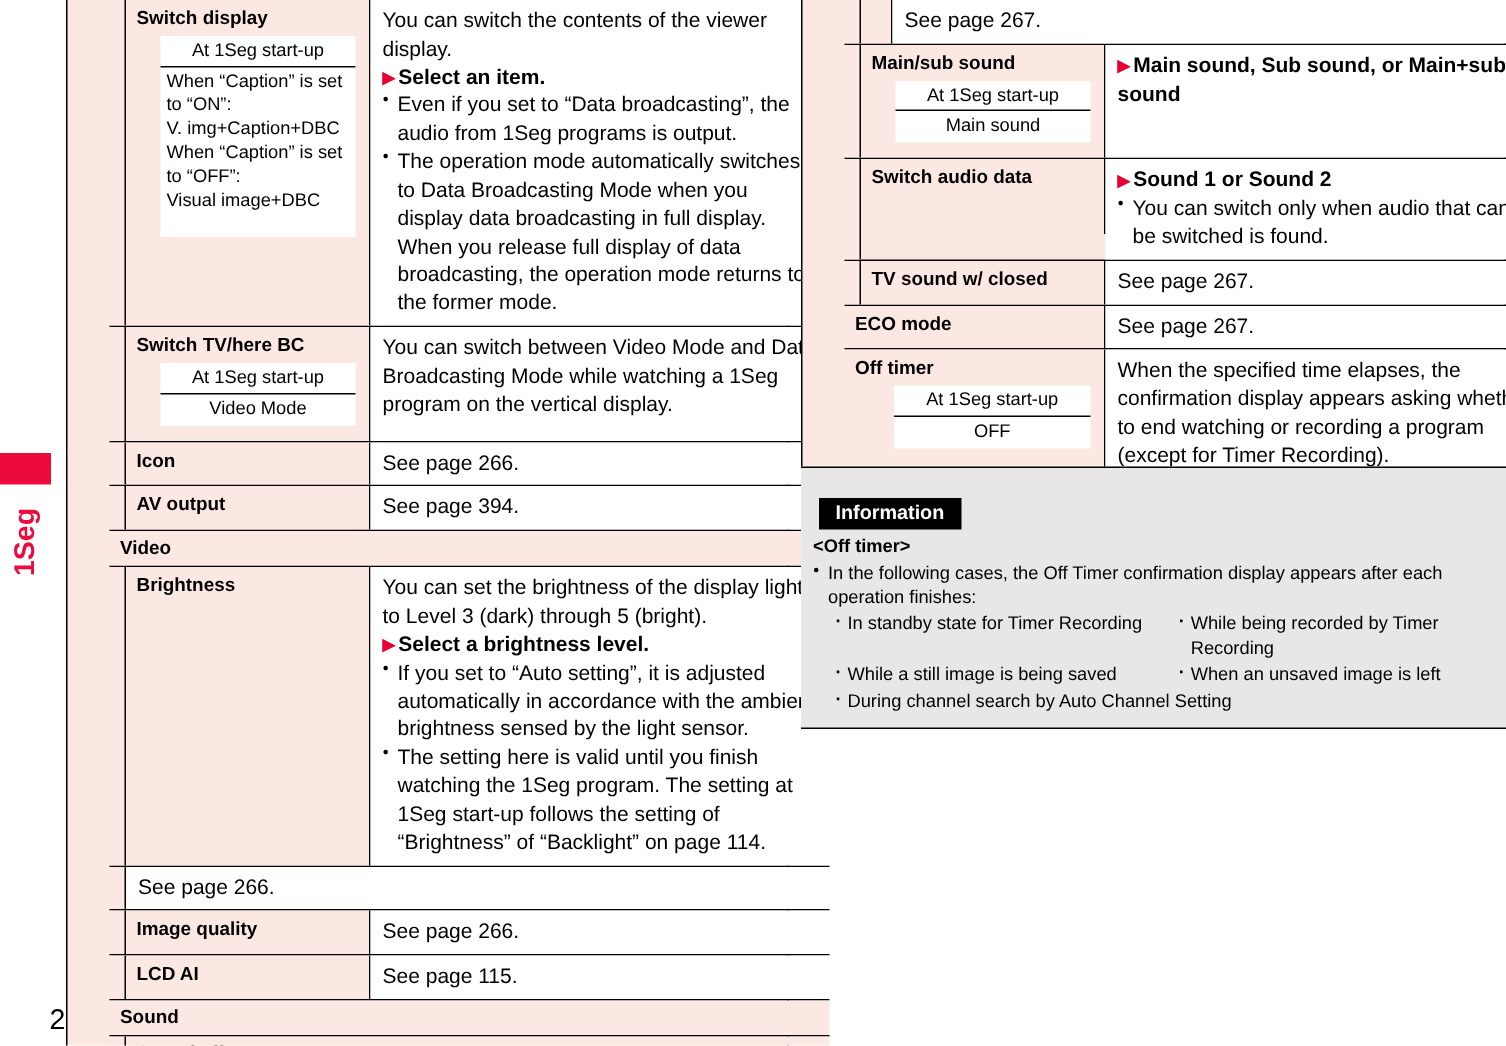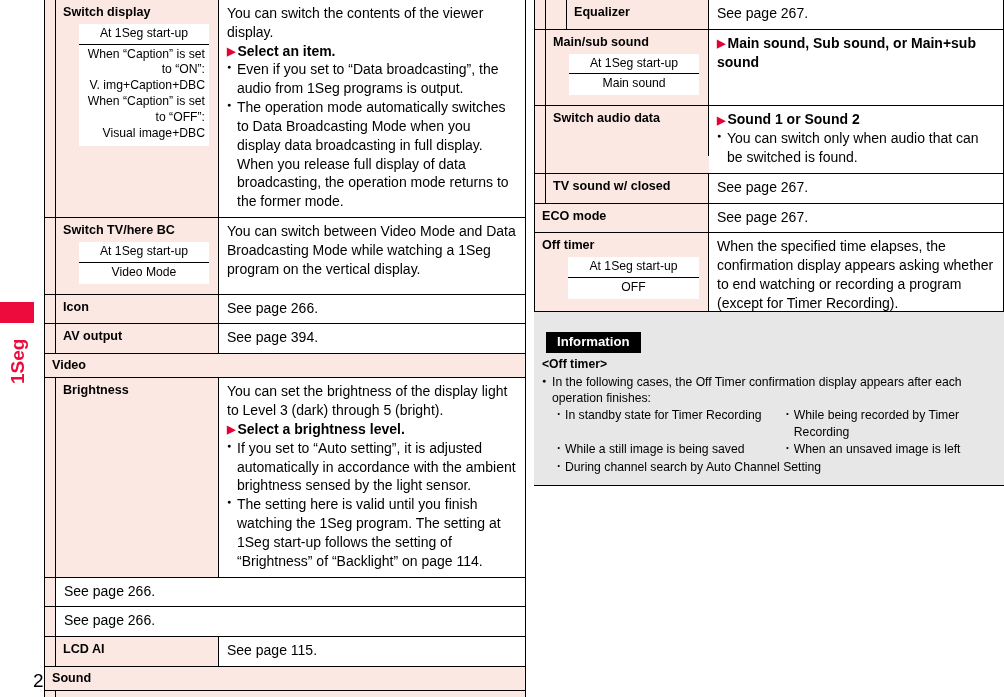--- a/index.html
+++ b/index.html
@@ -50,21 +50,21 @@
 
   
   .col {
     position: absolute;
     top: 0;
   }
   .col-left  { left: 44px;  width: 482px; }
   .col-right { left: 534px; width: 470px; }
 
   
-  .row { display: flex; width: 100%; }
+  .row { display: flex; width: 100%; margin-left: 28px; }
   .rowline { border-top: 1.5px solid #000; }
 
   
   .rail {
     flex: 0 0 auto;
     border-right: 1.5px solid #000;
     background: #fce8e3;
   }
   .rail-w { width: 11px; }
 
@@ -133,22 +133,22 @@
   .defbox .hd {
     text-align: center;
     padding: 2px 4px 2px 4px;
     border-bottom: 1.4px solid #000;
   }
   .defbox .vl {
     text-align: center;
     padding: 2px 4px 3px 4px;
   }
   .defbox .vl-left {
-    text-align: right;
-    padding: 2px 4px 4px 4px;
+    text-align: left;
+    padding: 2px 4px 16px 4px;
   }
 
   
   .infobox {
     position: absolute;
     left: 534px; top: 311px;
     width: 470px;
     background: #e7e7e7;
     border-top: 1.6px solid #000;
     border-bottom: 1.6px solid #000;
@@ -285,20 +285,23 @@
 
       <div class="row rowline">
         <div class="rail rail-w"></div>
         <div class="desc">
           <p>See page 266.</p>
         </div>
       </div>
 
       <div class="row rowline">
         <div class="rail rail-w"></div>
+        <div class="lbl" style="width:163px;">
+          <div>Image quality</div>
+        </div>
         <div class="desc">
           <p>See page 266.</p>
         </div>
       </div>
 
       <div class="row rowline">
         <div class="rail rail-w"></div>
         <div class="lbl" style="width:163px;">
           <div>LCD AI</div>
         </div>
@@ -319,23 +322,20 @@
     </div>
   </div>
 
   <div class="col col-right">
 
     <div style="border-left:1.5px solid #000;border-right:1.5px solid #000;background:#fce8e3;">
 
       <div class="row">
         <div class="rail rail-w"></div>
         <div class="rail" style="width:21px;"></div>
-        <div class="lbl" style="width:142px;">
-          <div>Equalizer</div>
-        </div>
         <div class="desc">
           <p>See page 267.</p>
         </div>
       </div>
 
       <div class="row rowline">
         <div class="rail rail-w"></div>
         <div class="lbl" style="width:163px;">
           <div>Main/sub sound</div>
           <div class="defbox">

